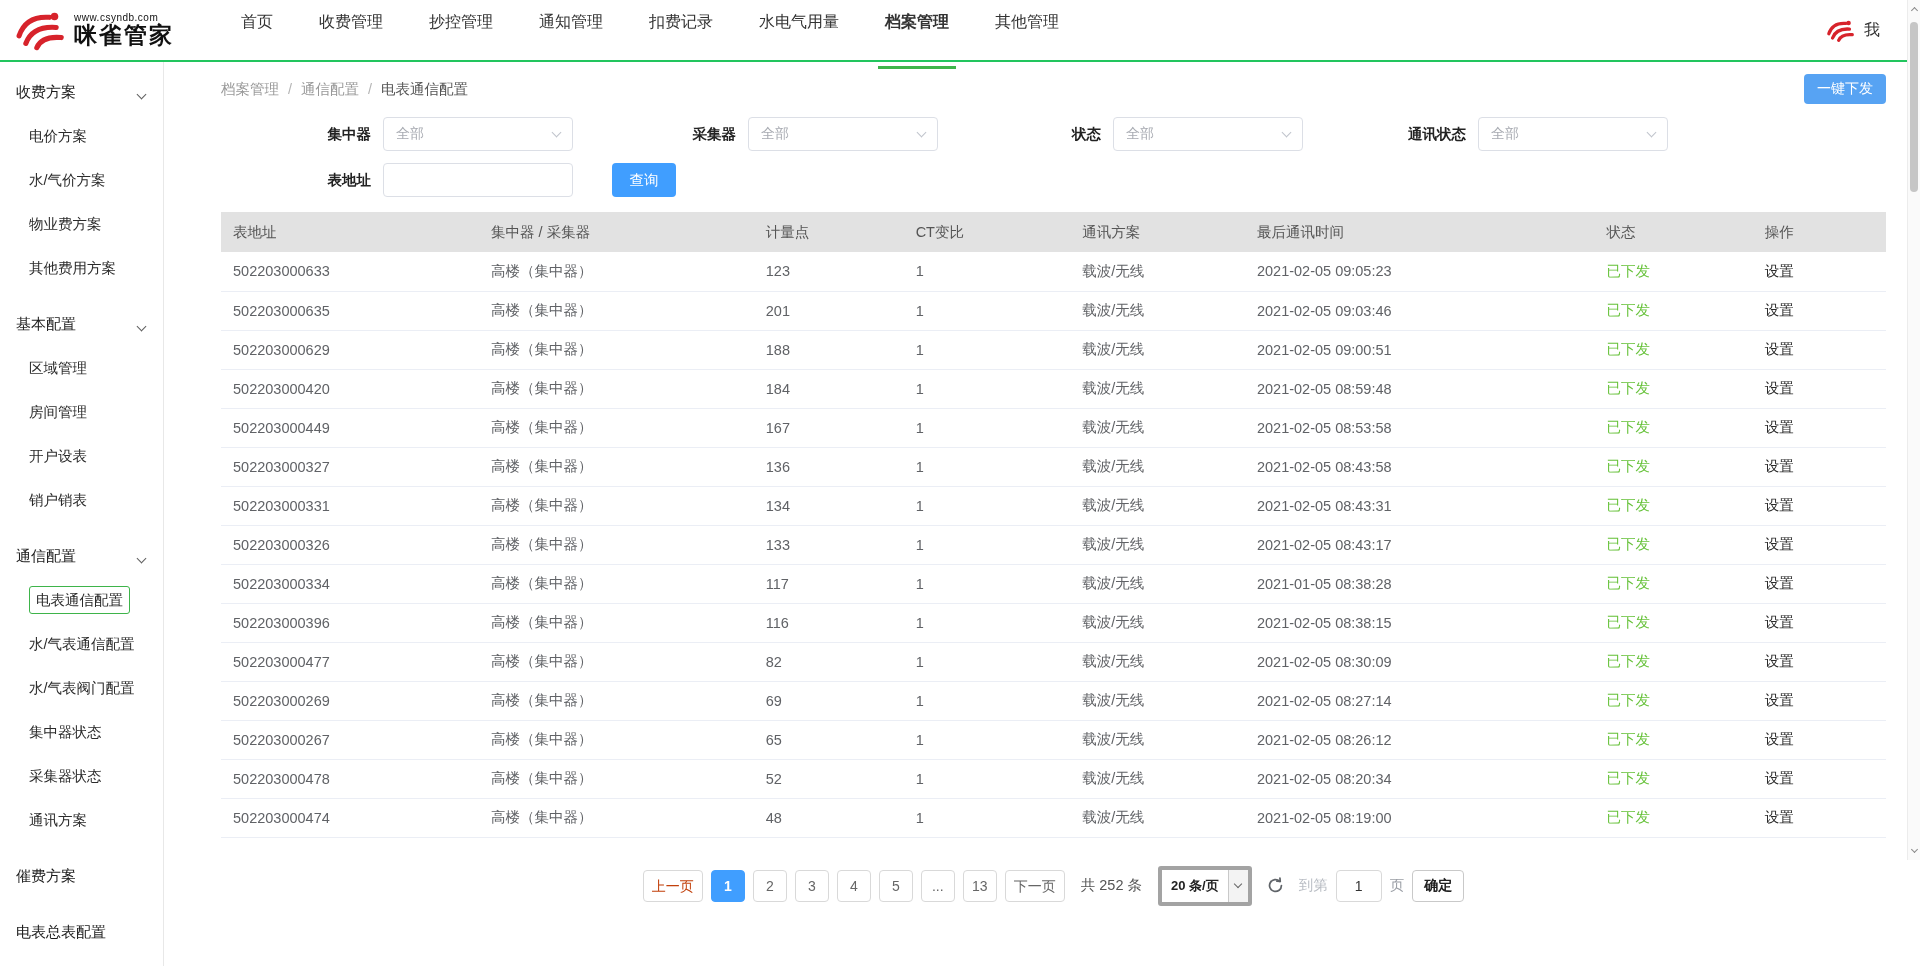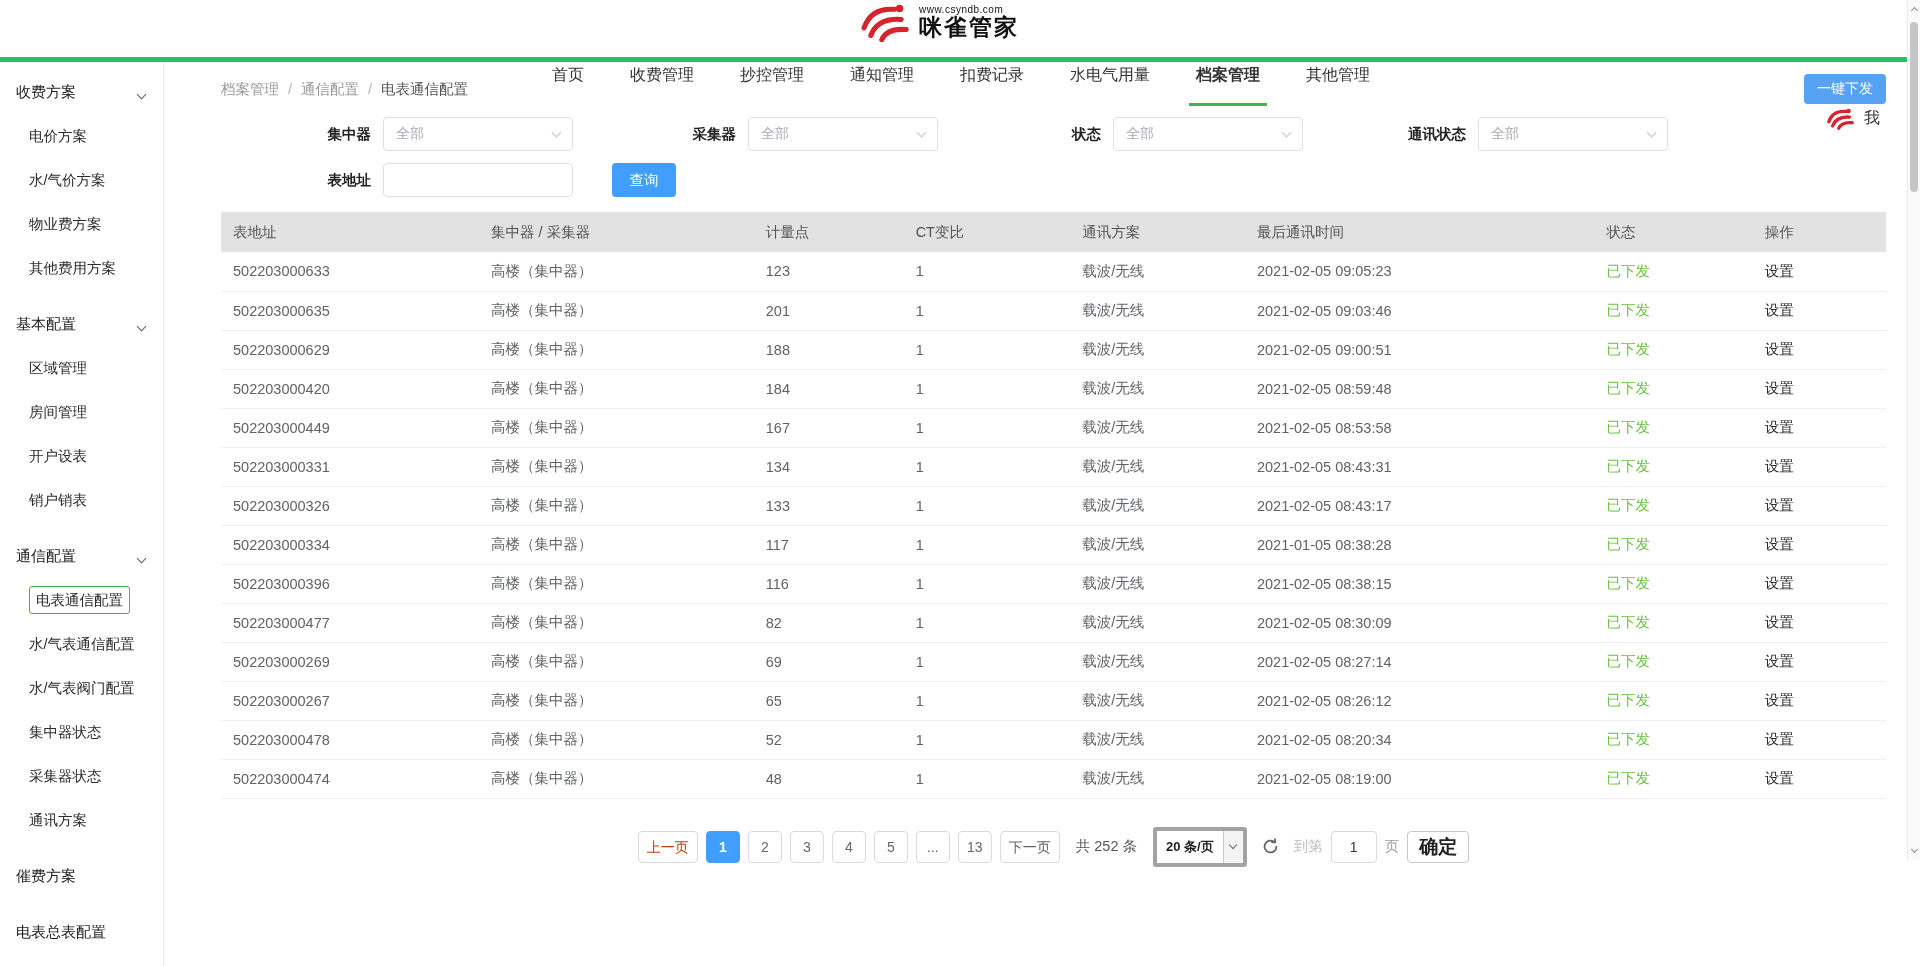--- a/index.html
+++ b/index.html
@@ -2,21 +2,21 @@
 <html style="--primary: #409eff; --success: #67c23a; --nav-green: #3eb44a; --dispatch-blue: #57a3f3; --brand-red: #d7232b;"><head>
 <meta charset="utf-8">
 <title>电表通信配置</title>
 <style>
   * { box-sizing: border-box; margin: 0; padding: 0; }
   html, body { width: 1920px; height: 966px; overflow: hidden; background: #fff;
     font-family: "Liberation Sans", "DejaVu Sans", sans-serif; color: #333; font-size: 14px; }
 
   
   .header { height: 62px; display: flex; align-items: center; padding: 0 26px 0 14px;
-    border-bottom: 5px solid #22c55e; position: relative; background:#fff;flex-direction:column; }
+    border-bottom: 2px solid #22c55e; position: relative; background:#fff; }
   .brand { display: flex; align-items: center; cursor: pointer; min-width: 190px; }
   .brand-mark { margin-right: 6px; }
   .brand-text { display: flex; flex-direction: column; line-height: 1.1; }
   .brand-url { font-size: 10px; color: #111; letter-spacing: .5px; }
   .brand-name { font-size: 23px; font-weight: 700; letter-spacing: 2px; color: #111; }
   .topnav { display: flex; height: 78px; margin-left: 14px; }
   .nav-item { padding: 0 23px; line-height: 62px; font-size: 16px; color: #333;
     cursor: pointer; position: relative; white-space: nowrap; }
   .nav-item.active { font-weight: 600; }
   .nav-item.active::after { content: ""; position: absolute; left: 16px; right: 16px; bottom: 0;
@@ -90,21 +90,21 @@
   .pg-size .txt { padding: 0 9px; font-weight: 600; font-size: 13px; color: #222;
     display: flex; align-items: center; }
   .pg-size .arrow-box { width: 20px; border-left: 1px solid #c9c9c9; background: #f3f3f3;
     display: flex; align-items: center; justify-content: center; }
   .refresh { margin: 0 6px; cursor: pointer; display: flex; align-items: center; }
   .goto-label { color: #b9bdc4; font-size: 14.5px; }
   .goto-input { width: 46px; height: 32px; border: 1px solid #d9d9d9; border-radius: 4px;
     text-align: center; font-size: 14px; color: #333; outline: none; }
   .goto-suffix { color: #9a9ea5; font-size: 14.5px; }
   .confirm-btn { height: 32px; padding: 0 11px; border: 1px solid #c9c9c9; border-radius: 4px;
-    background: #fff; font-weight: 700; font-size: 19px; color: #222; cursor: pointer;
+    background: #fff; font-weight: 700; font-size: 14px; color: #222; cursor: pointer;
     font-family: "Liberation Sans", "DejaVu Sans", sans-serif; }
 
   
   .scrollbar { position: fixed; top: 0; right: 0; width: 13px; height: 860px;
     background: #fafafa; border-left: 1px solid #ececec; z-index: 20; }
   .sb-arrow { position: absolute; left: 0; width: 100%; height: 15px; display: flex;
     align-items: center; justify-content: center; cursor: pointer; }
   .sb-arrow.up { top: 2px; }
   .sb-arrow.down { bottom: 2px; }
   .sb-arrow .chev { width: 5px; height: 5px; border-color: #8a8a8a; border-width: 1.4px; }
@@ -367,20 +367,32 @@
     <td>167</td>
     <td>1</td>
     <td>载波/无线</td>
     <td>2021-02-05 08:53:58</td>
     <td class="status">已下发</td>
     <td class="op">
       <span>设置</span>
     </td>
   </tr>
           <tr>
+    <td>502203000327</td>
+    <td>高楼（集中器）</td>
+    <td>136</td>
+    <td>1</td>
+    <td>载波/无线</td>
+    <td>2021-02-05 08:43:58</td>
+    <td class="status">已下发</td>
+    <td class="op">
+      <span>设置</span>
+    </td>
+  </tr>
+          <tr>
     <td>502203000331</td>
     <td>高楼（集中器）</td>
     <td>134</td>
     <td>1</td>
     <td>载波/无线</td>
     <td>2021-02-05 08:43:31</td>
     <td class="status">已下发</td>
     <td class="op">
       <span>设置</span>
     </td>

